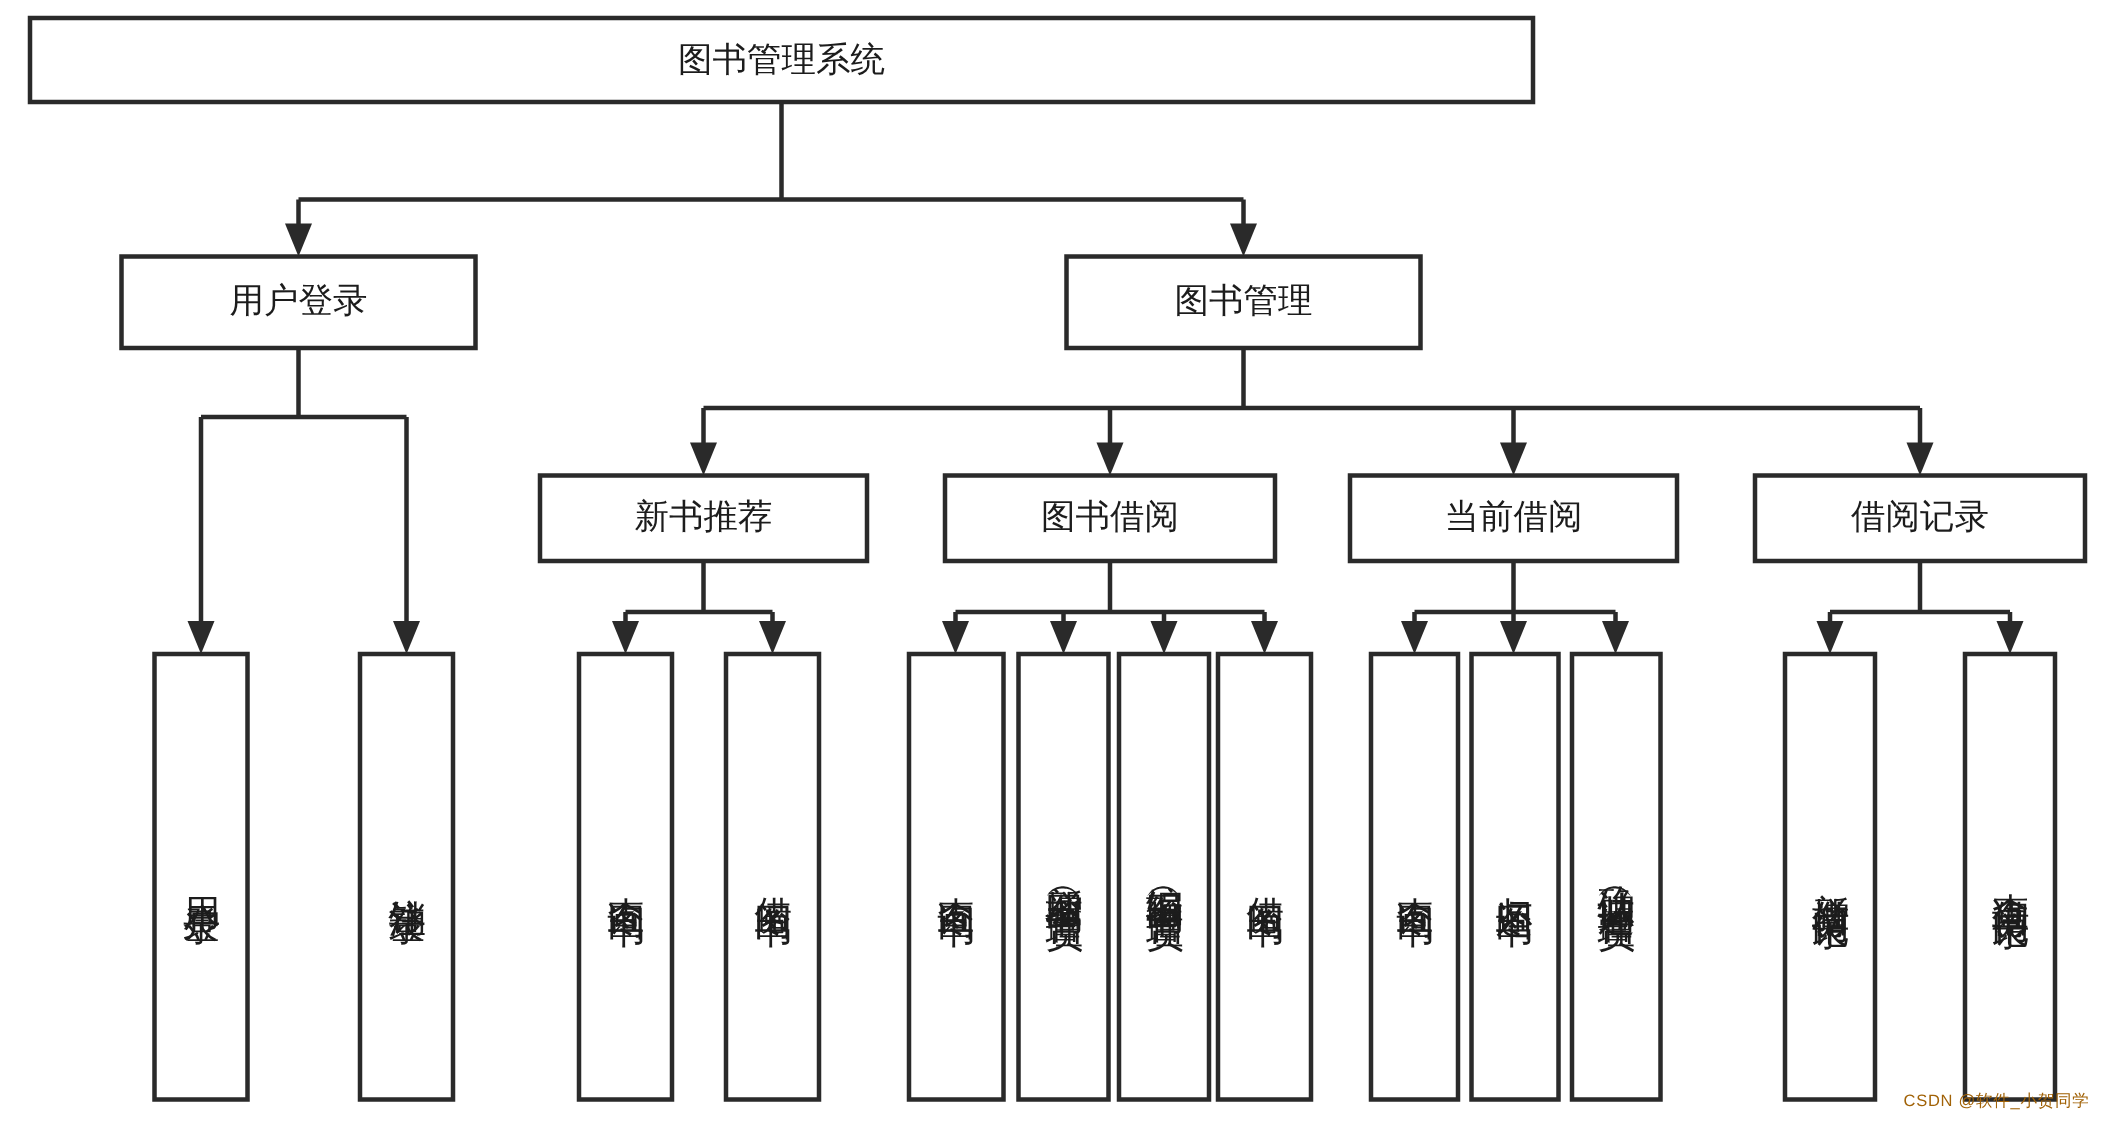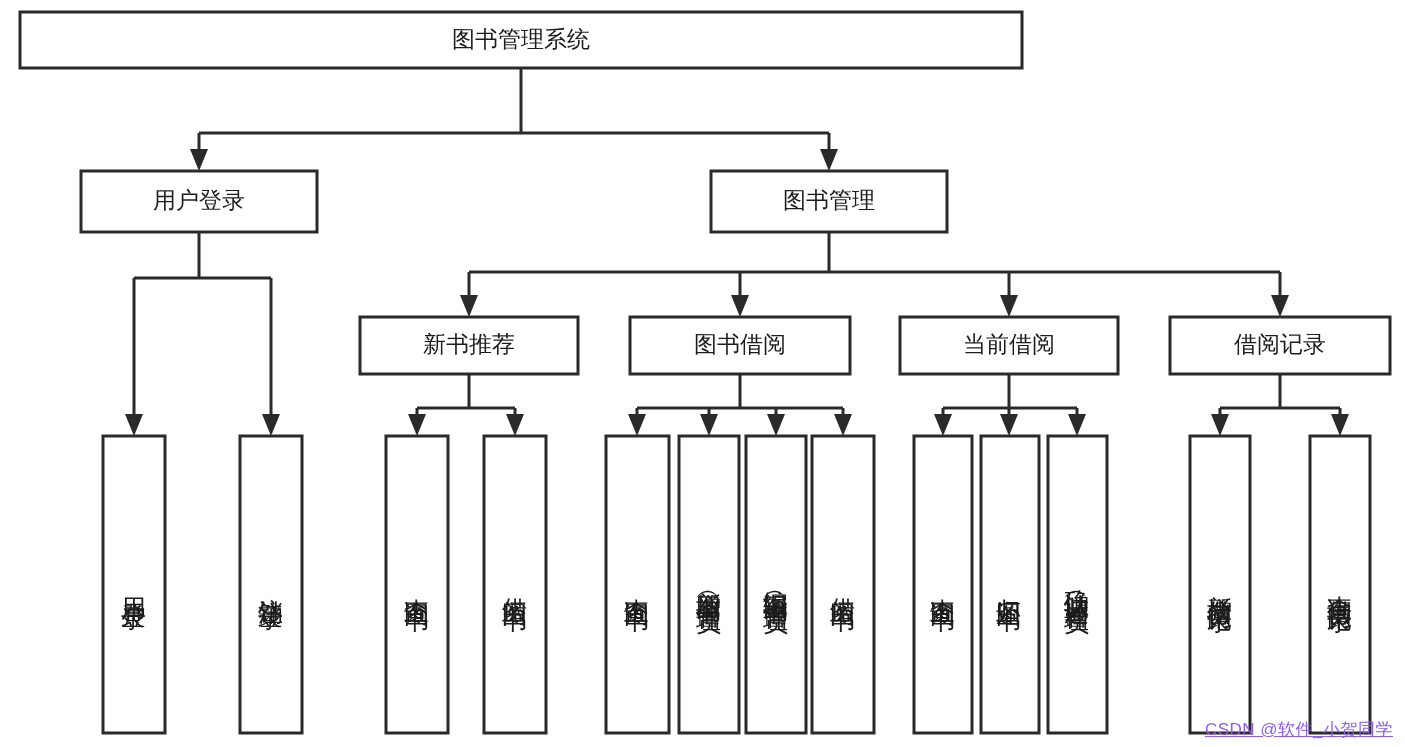--- a/index.html
+++ b/index.html
@@ -57,26 +57,25 @@
     writing-mode: vertical-rl;
     text-orientation: upright;
     letter-spacing: 3px;
     white-space: pre;
   }
   .watermark {
     position: absolute;
     right: 12px;
     bottom: 6px;
     font-family: "Liberation Sans", "DejaVu Sans", sans-serif;
-    font-size: 17px;
-    color: #8b5cf6;
+    font-size: 11px;
+    color: #a16207;
     letter-spacing: 0.5px;
     pointer-events: none;
     user-select: none;
-    text-decoration: underline;
   }
 </style>
 </head>
 <body>
 
 <div id="diagram-root">
 
   <svg id="flow-svg" viewBox="0 0 1405 747">
 
     <g>

